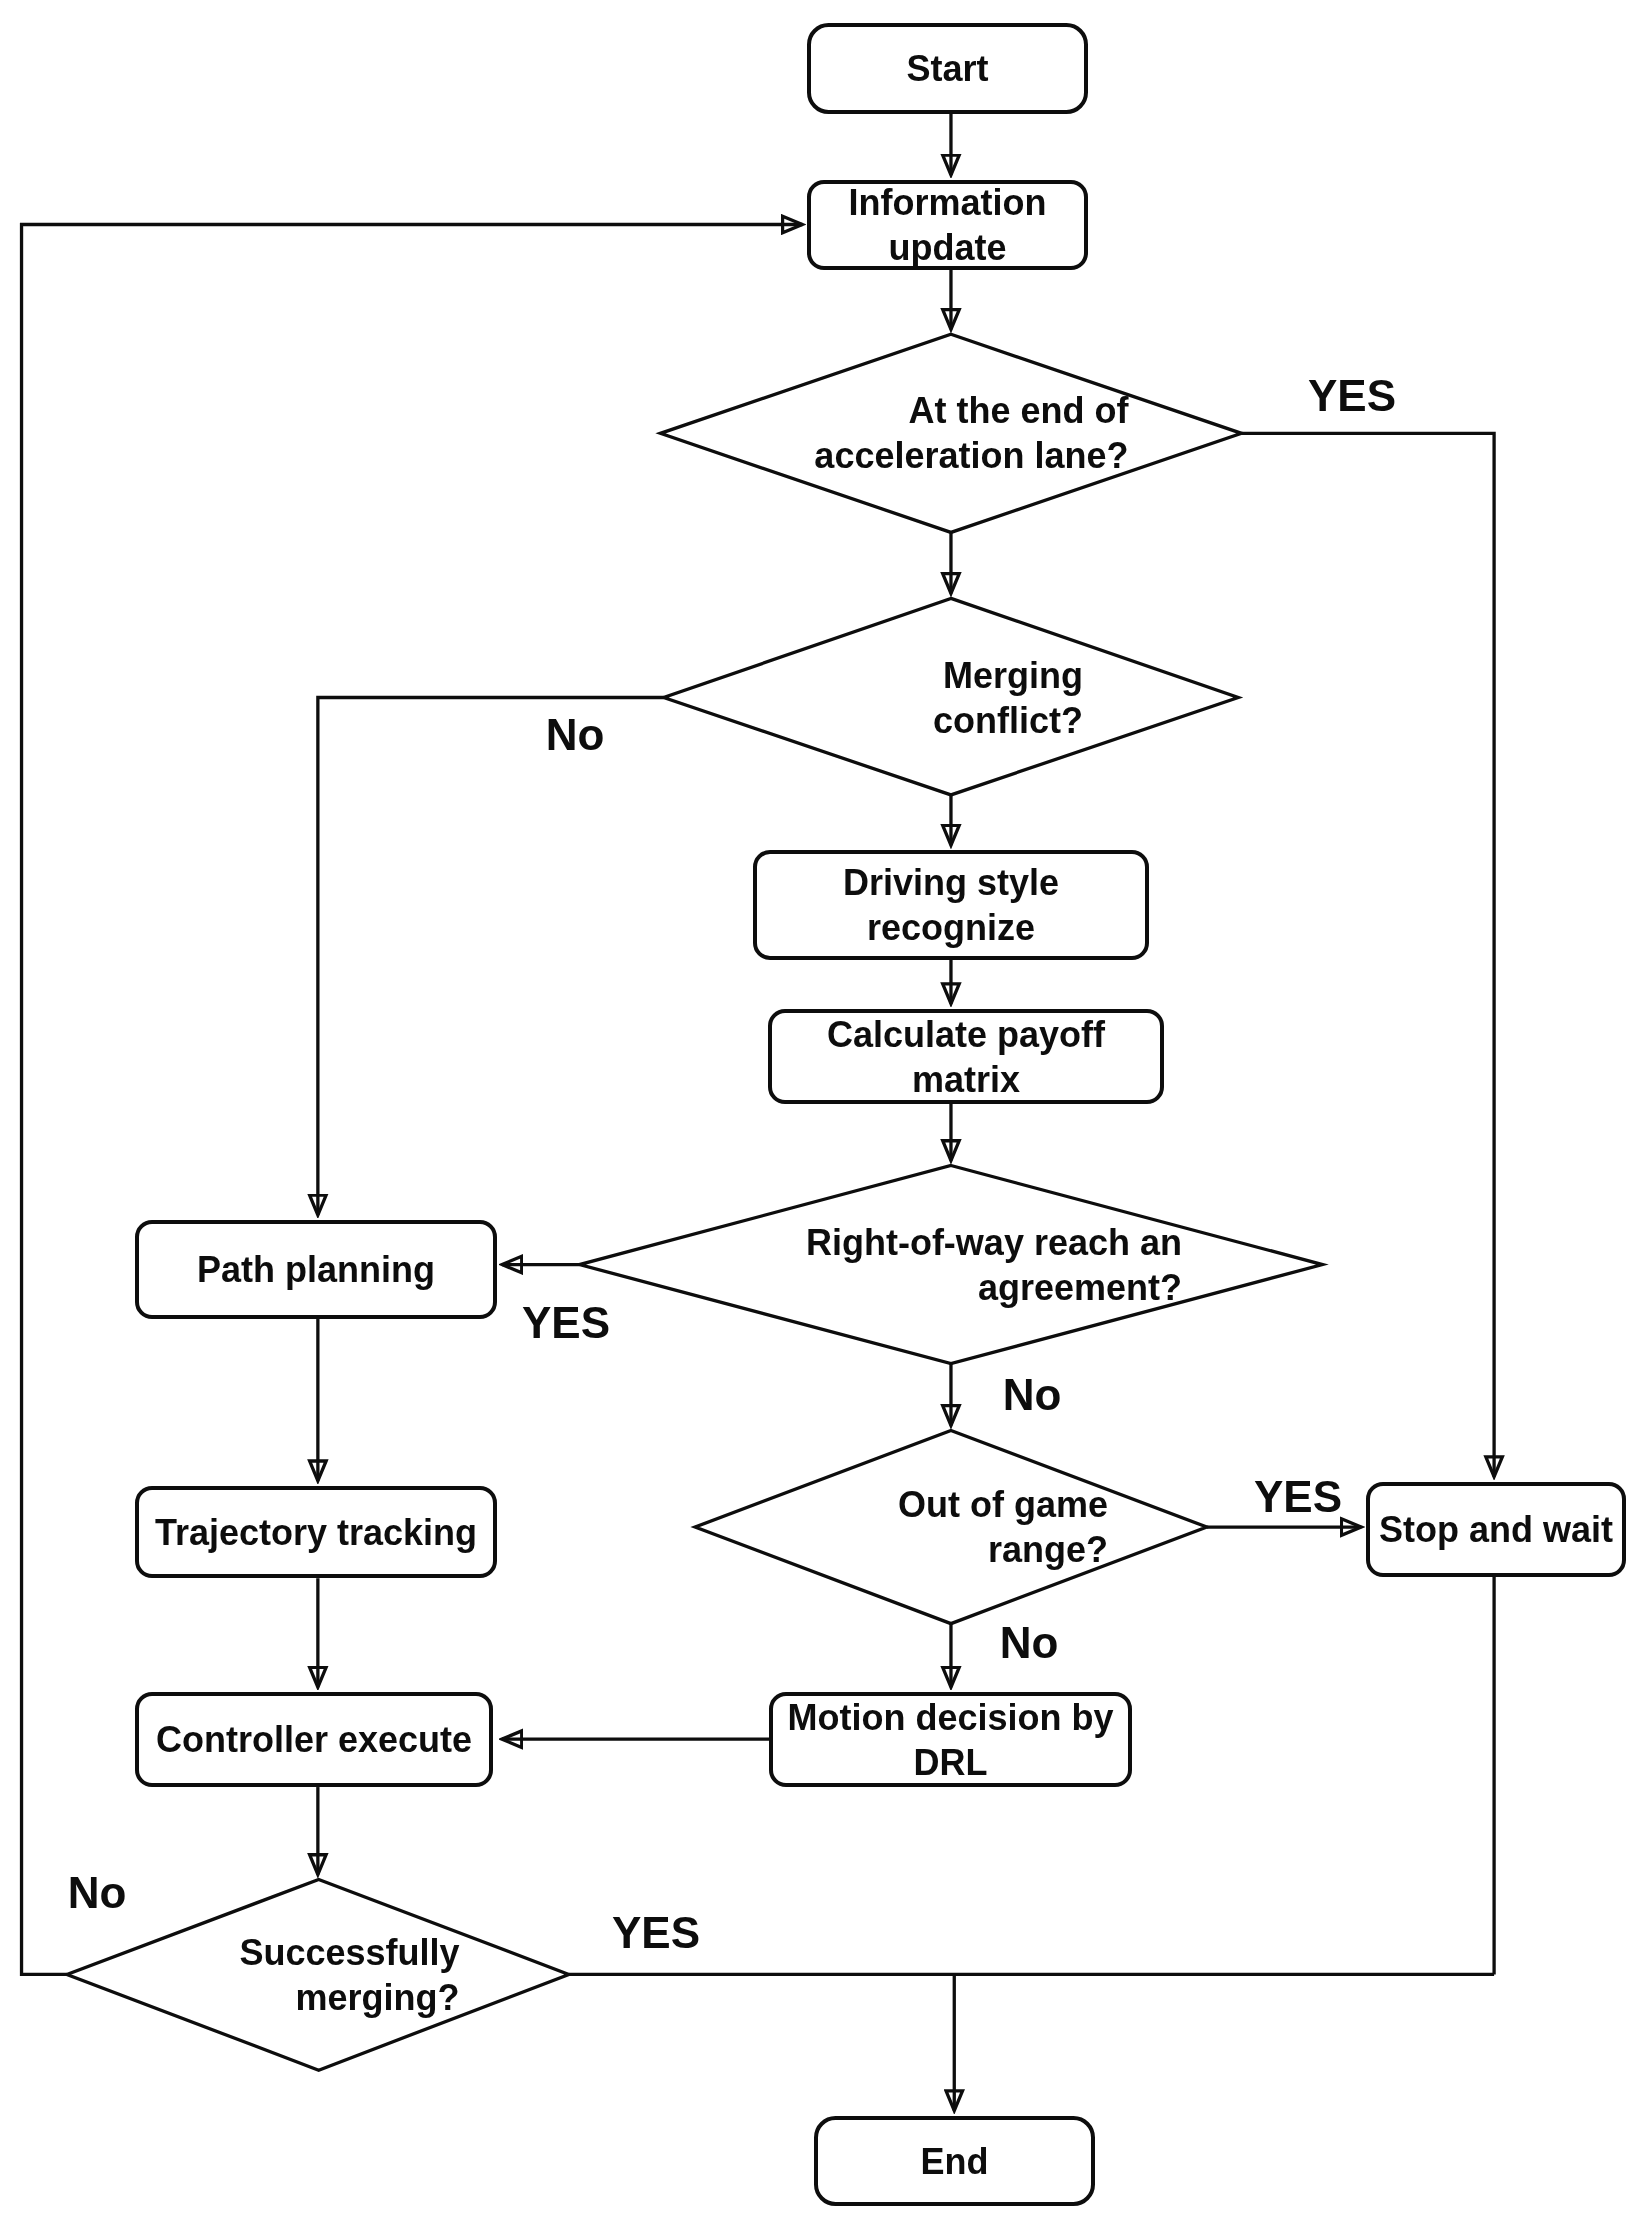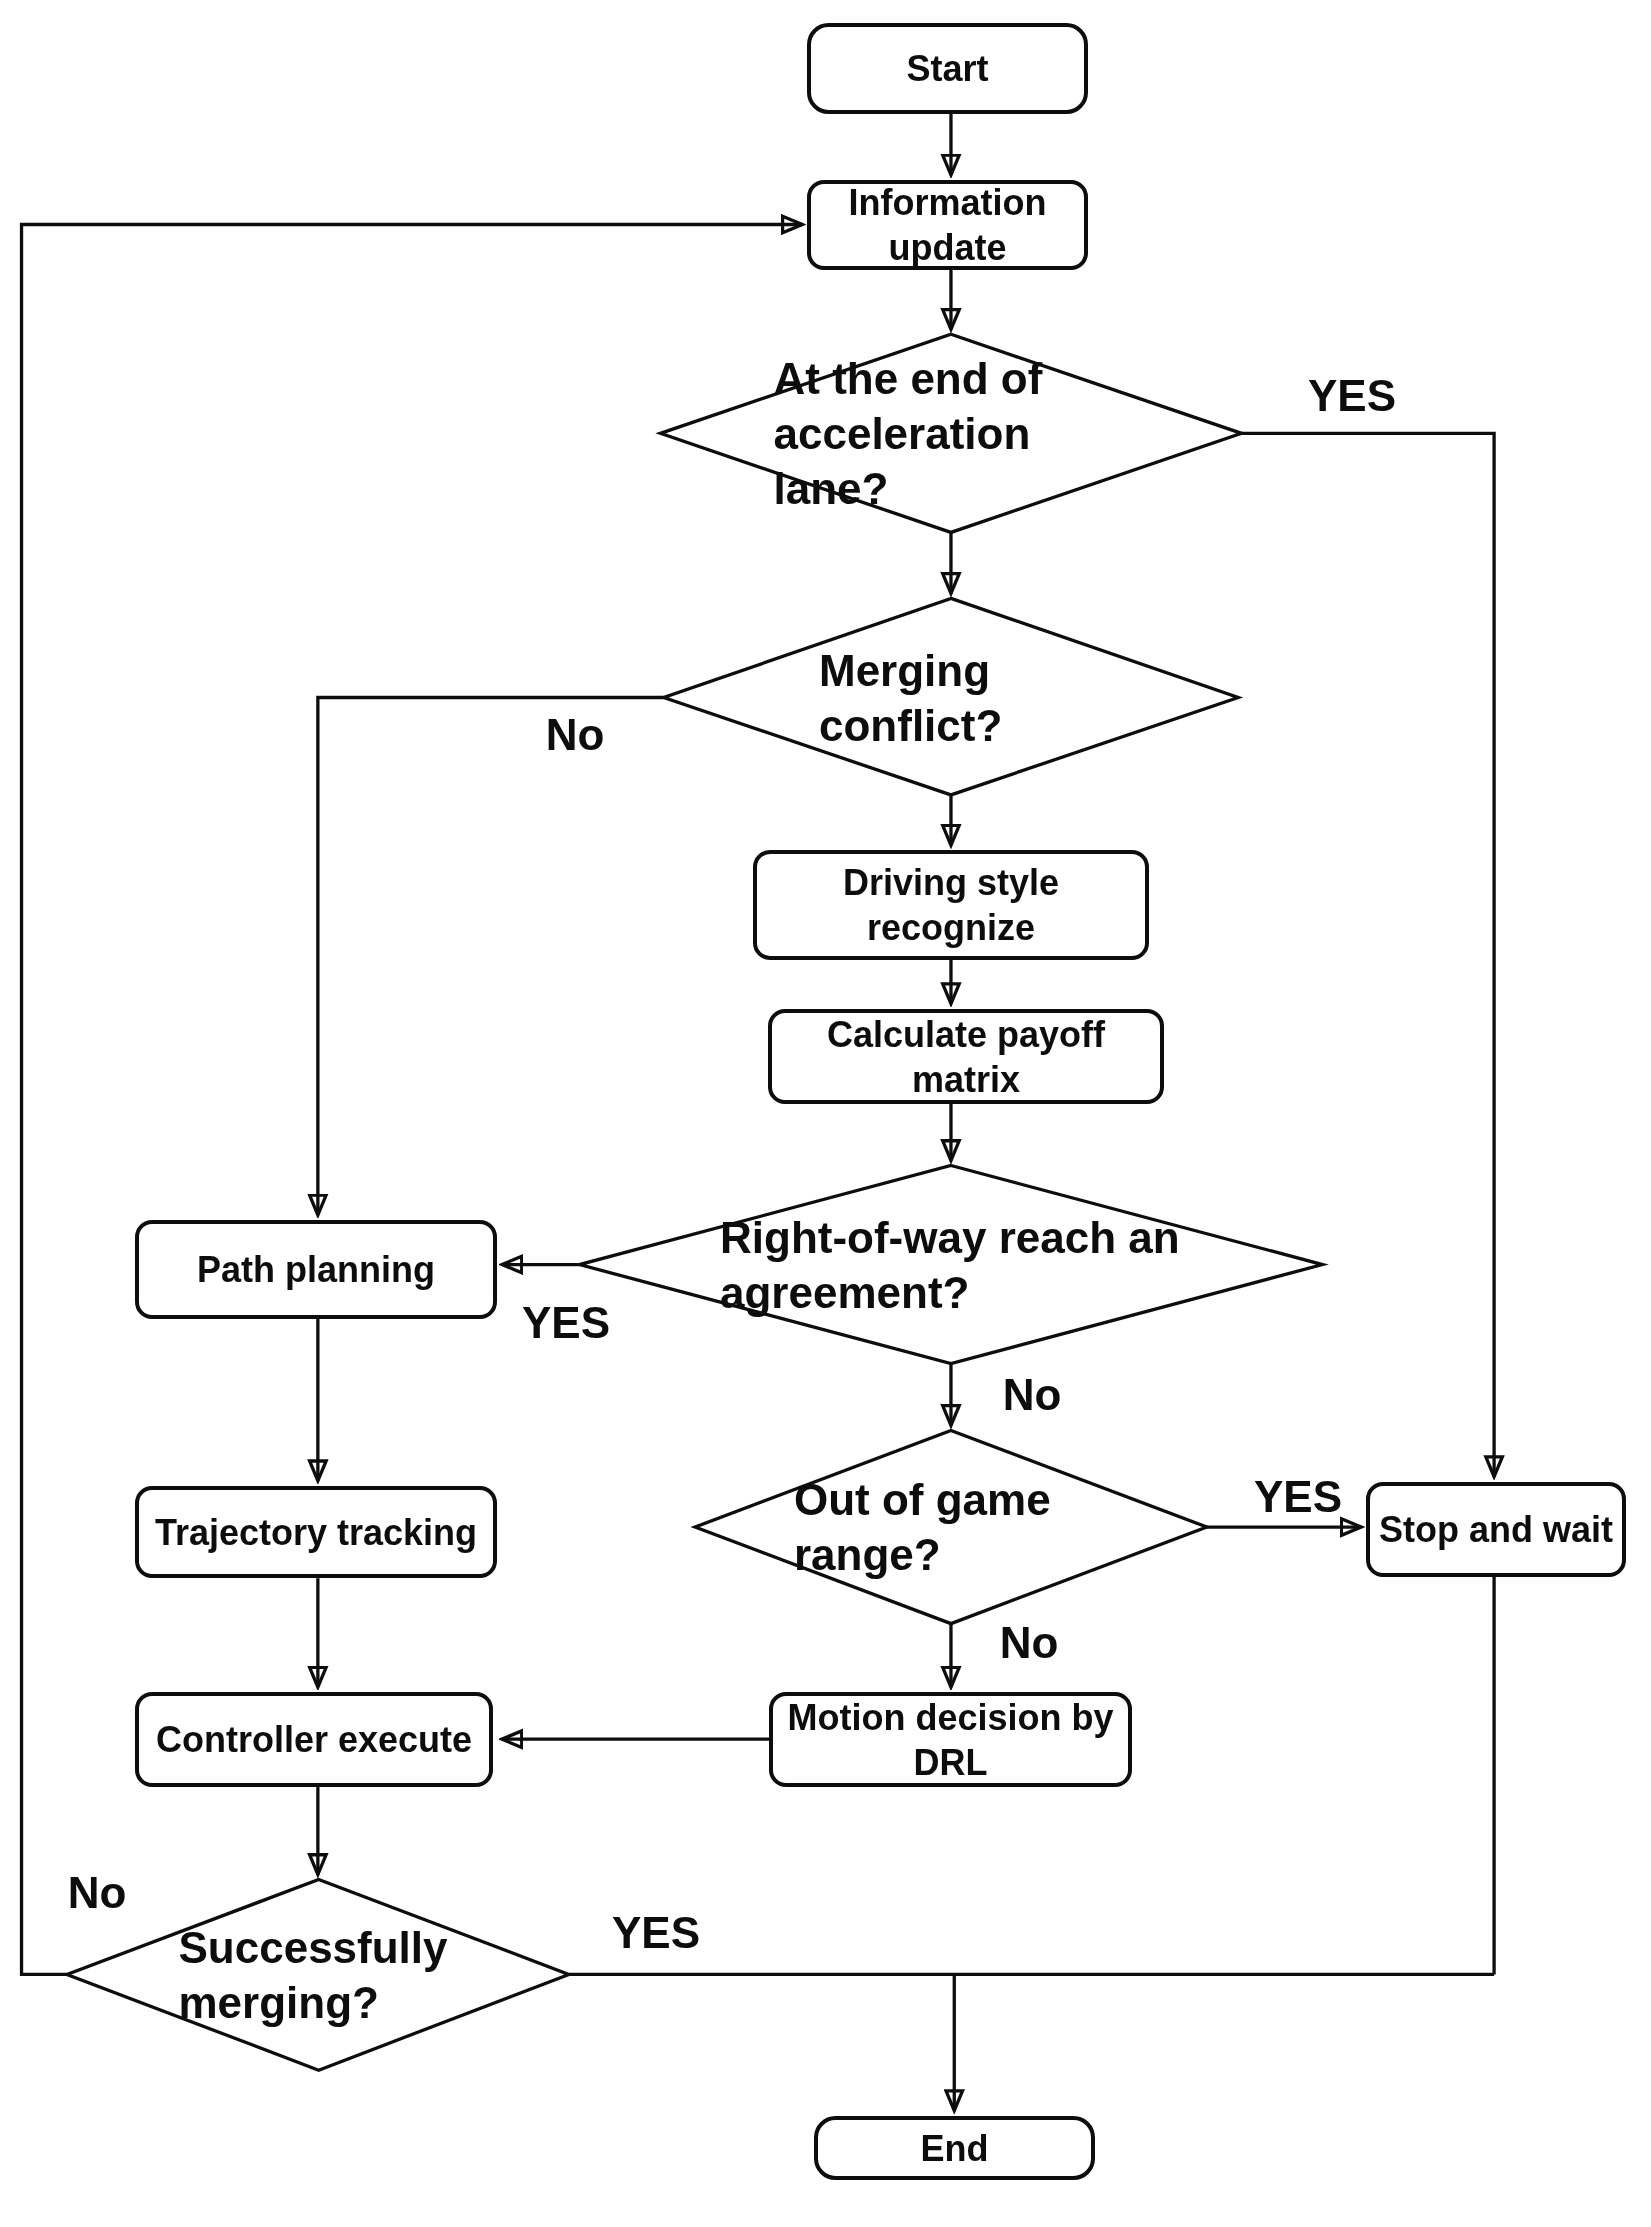--- a/index.html
+++ b/index.html
@@ -42,23 +42,23 @@
     box-sizing:border-box;
     background:#ffffff;
     border-radius:17px;
   }
   .proc{border:4.1px solid #0d0d0d;}
   .term{border:4.1px solid #0d0d0d;border-radius:21.5px;}
   .dlabel{
     position:absolute;
     z-index:3;
     transform:translate(-50%,-50%);
-    text-align:left;
+    text-align:right;
     font-weight:700;
-    font-size:44px;
+    font-size:36px;
     line-height:1.25;
     background:transparent;
   }
   .elabel{
     position:absolute;
     z-index:3;
     transform:translate(-50%,-50%);
     font-weight:700;
     font-size:44px;
     white-space:nowrap;
@@ -66,21 +66,21 @@
   
   #n-start      {left:807px;  top:23px;   width:281px; height:91px;}
   #n-info       {left:807px;  top:180px;  width:281px; height:90px;}
   #n-driving    {left:753px;  top:850px; width:396px; height:110px;}
   #n-calc       {left:768px;  top:1009px; width:396px; height:95px;}
   #n-path       {left:135px;  top:1220px; width:362px; height:99px;}
   #n-trajectory {left:135px;  top:1486px; width:362px; height:92px;}
   #n-stop       {left:1366px; top:1482px; width:260px; height:95px;}
   #n-motion     {left:769px;  top:1692px; width:363px; height:95px;}
   #n-controller {left:135px;  top:1692px; width:358px; height:95px;}
-  #n-end        {left:814px;  top:2116px; width:281px; height:64px;}
+  #n-end        {left:814px;  top:2116px; width:281px; height:90px;}
   
   #dl-accel   {left:951px; top:433px;  width:355px;}
   #dl-merge   {left:951px; top:698px;  width:264px;}
   #dl-row     {left:951px; top:1265px; width:462px;}
   #dl-range   {left:951px; top:1527px; width:314px;}
   #dl-success {left:319px;  top:1975px; width:281px;}
   
   #el-accel-yes   {left:1352px; top:396px;}
   #el-merge-no    {left:575px;  top:735px;}
   #el-row-yes     {left:566px;  top:1323px;}

